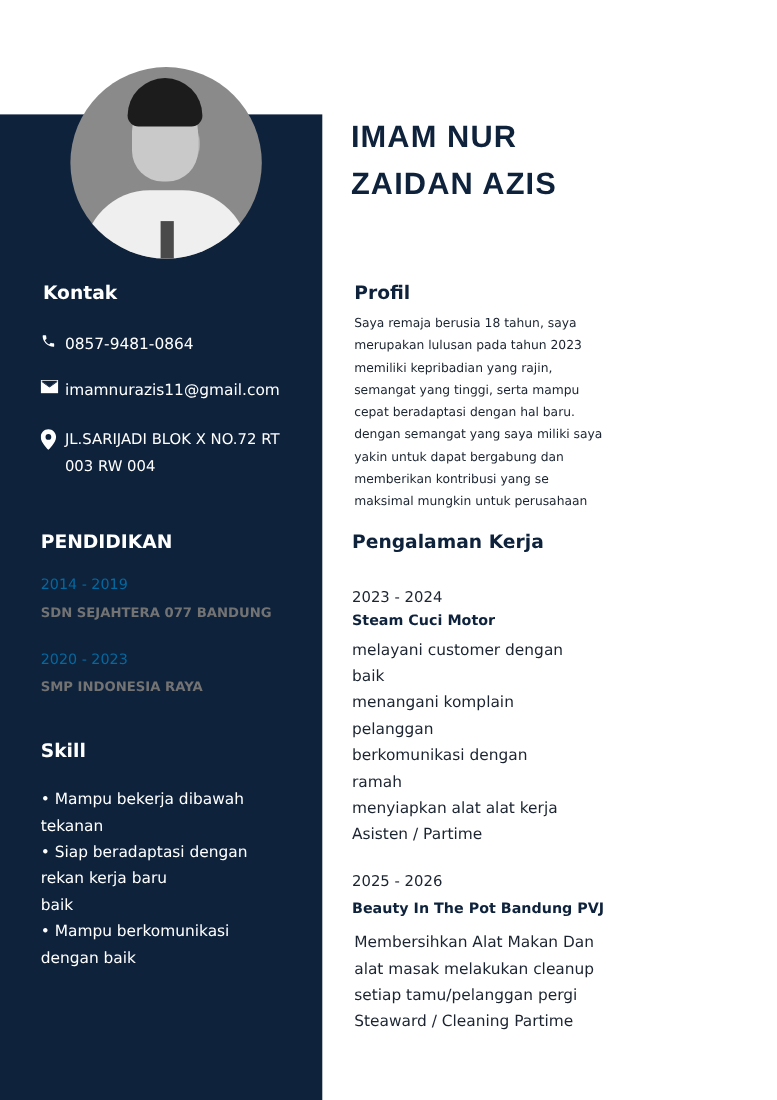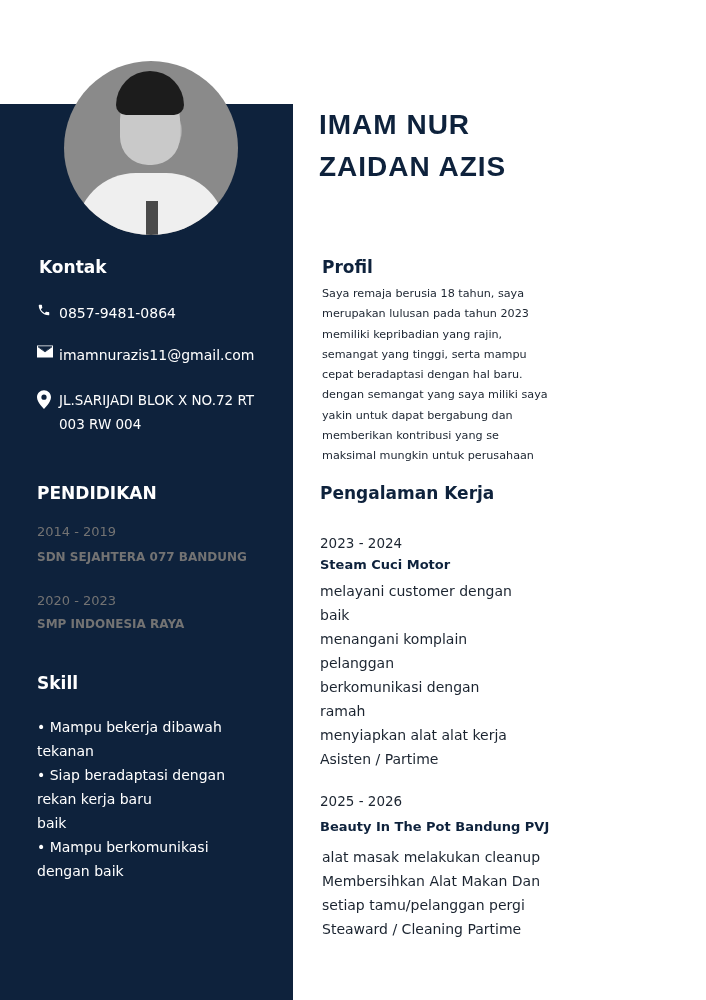--- a/index.html
+++ b/index.html
@@ -10,21 +10,21 @@
            background: radial-gradient(circle at 50% 40%, #bdbdbd 0 22%, #8a8a8a 23% 100%); overflow: hidden; }
   .photo .hair { position: absolute; left: 52px; top: 10px; width: 68px; height: 44px; background: #1c1c1c; border-radius: 34px 34px 10px 10px; }
   .photo .face { position: absolute; left: 56px; top: 28px; width: 60px; height: 76px; background: #c9c9c9; border-radius: 30px 30px 28px 28px; }
   .photo .shirt { position: absolute; left: 12px; top: 112px; width: 150px; height: 80px; background: #efefef; border-radius: 60px 60px 0 0; }
   .photo .tie { position: absolute; left: 82px; top: 140px; width: 12px; height: 40px; background: #4a4a4a; }
   .name { position: absolute; left: 319px; top: 104px; font-family: "Liberation Sans", sans-serif; font-weight: 700; font-size: 28px; line-height: 42px; color: #0e223c; letter-spacing: 1px; }
   .side-h { position: absolute; color: #ffffff; font-weight: 700; font-size: 17px; }
   .contact-row { position: absolute; left: 37px; display: flex; align-items: flex-start; color: #fff; font-size: 14px; }
   .contact-row .ic { width: 22px; display: inline-flex; justify-content: flex-start; padding-top: 2px; }
   .contact-row .txt { line-height: 24px; }
-  .edu-year { position: absolute; left: 37px; color: #737373; font-size: 13px; }
+  .edu-year { position: absolute; left: 37px; color: #0369a1; font-size: 13px; }
   .edu-school { position: absolute; left: 37px; color: #737373; font-size: 12px; font-weight: 700; }
   .skills { position: absolute; left: 37px; top: 715px; width: 225px; color: #fff; font-size: 14px; line-height: 24px; }
   .main-h { position: absolute; color: #0e223c; font-weight: 700; font-size: 17px; }
   .profil-text { position: absolute; left: 322px; top: 284px; width: 250px; font-size: 11.2px; line-height: 20.3px; color: #1b2430; }
   .job-year { position: absolute; left: 320px; font-size: 13.5px; color: #1b2430; text-align: right; }
   .job-title { position: absolute; left: 320px; font-size: 13px; font-weight: 700; color: #0e223c; }
   .job-desc { position: absolute; font-size: 14px; line-height: 24px; color: #1b2430; }
 </style>
 </head>
 <body>
@@ -117,17 +117,17 @@
   <div>pelanggan</div>
   <div>berkomunikasi dengan</div>
   <div>ramah</div>
   <div>menyiapkan alat alat kerja</div>
   <div>Asisten / Partime</div>
 </div>
 
 <div class="job-year" style="top:793px;">2025 - 2026</div>
 <div class="job-title" style="top:819px;">Beauty In The Pot Bandung PVJ</div>
 <div class="job-desc" style="left:322px; top:845px;">
+  <div>Membersihkan Alat Makan Dan</div>
   <div>alat masak melakukan cleanup</div>
-  <div>Membersihkan Alat Makan Dan</div>
   <div>setiap tamu/pelanggan pergi</div>
   <div>Steaward / Cleaning Partime</div>
 </div>
 
 </body></html>

